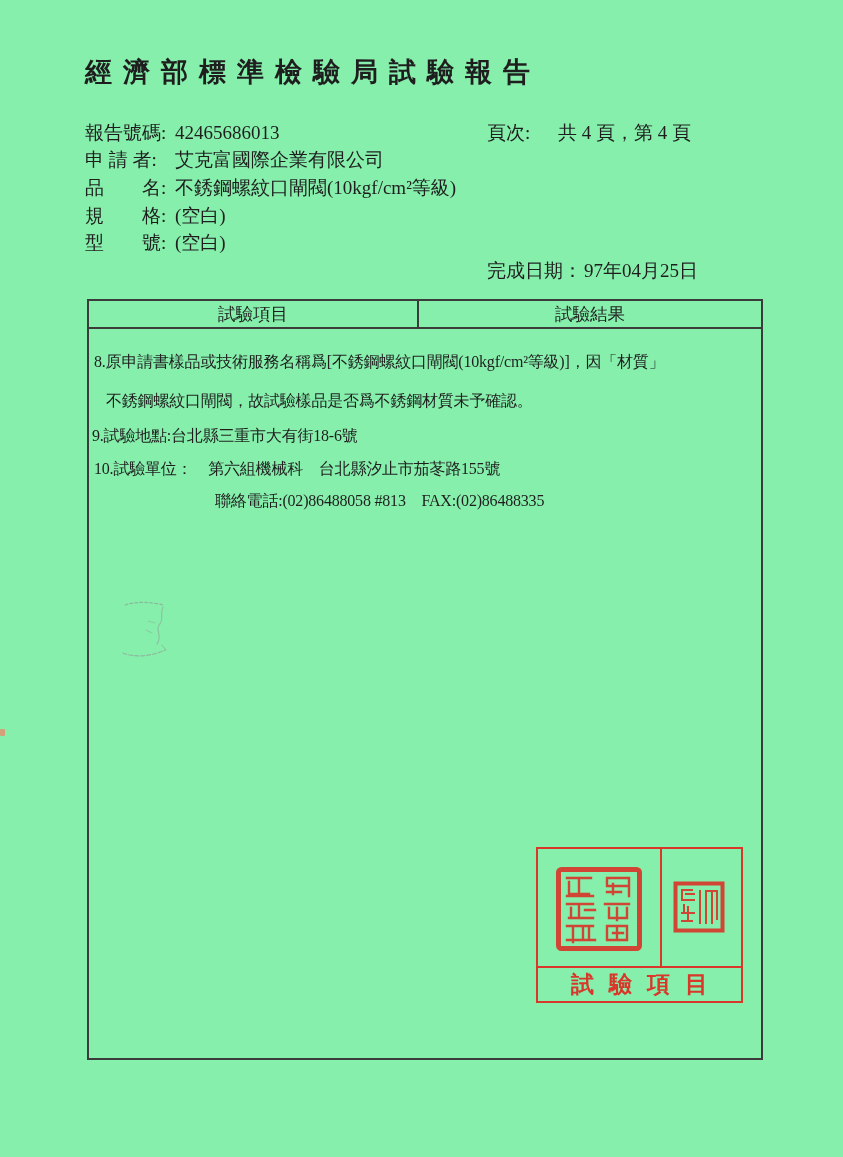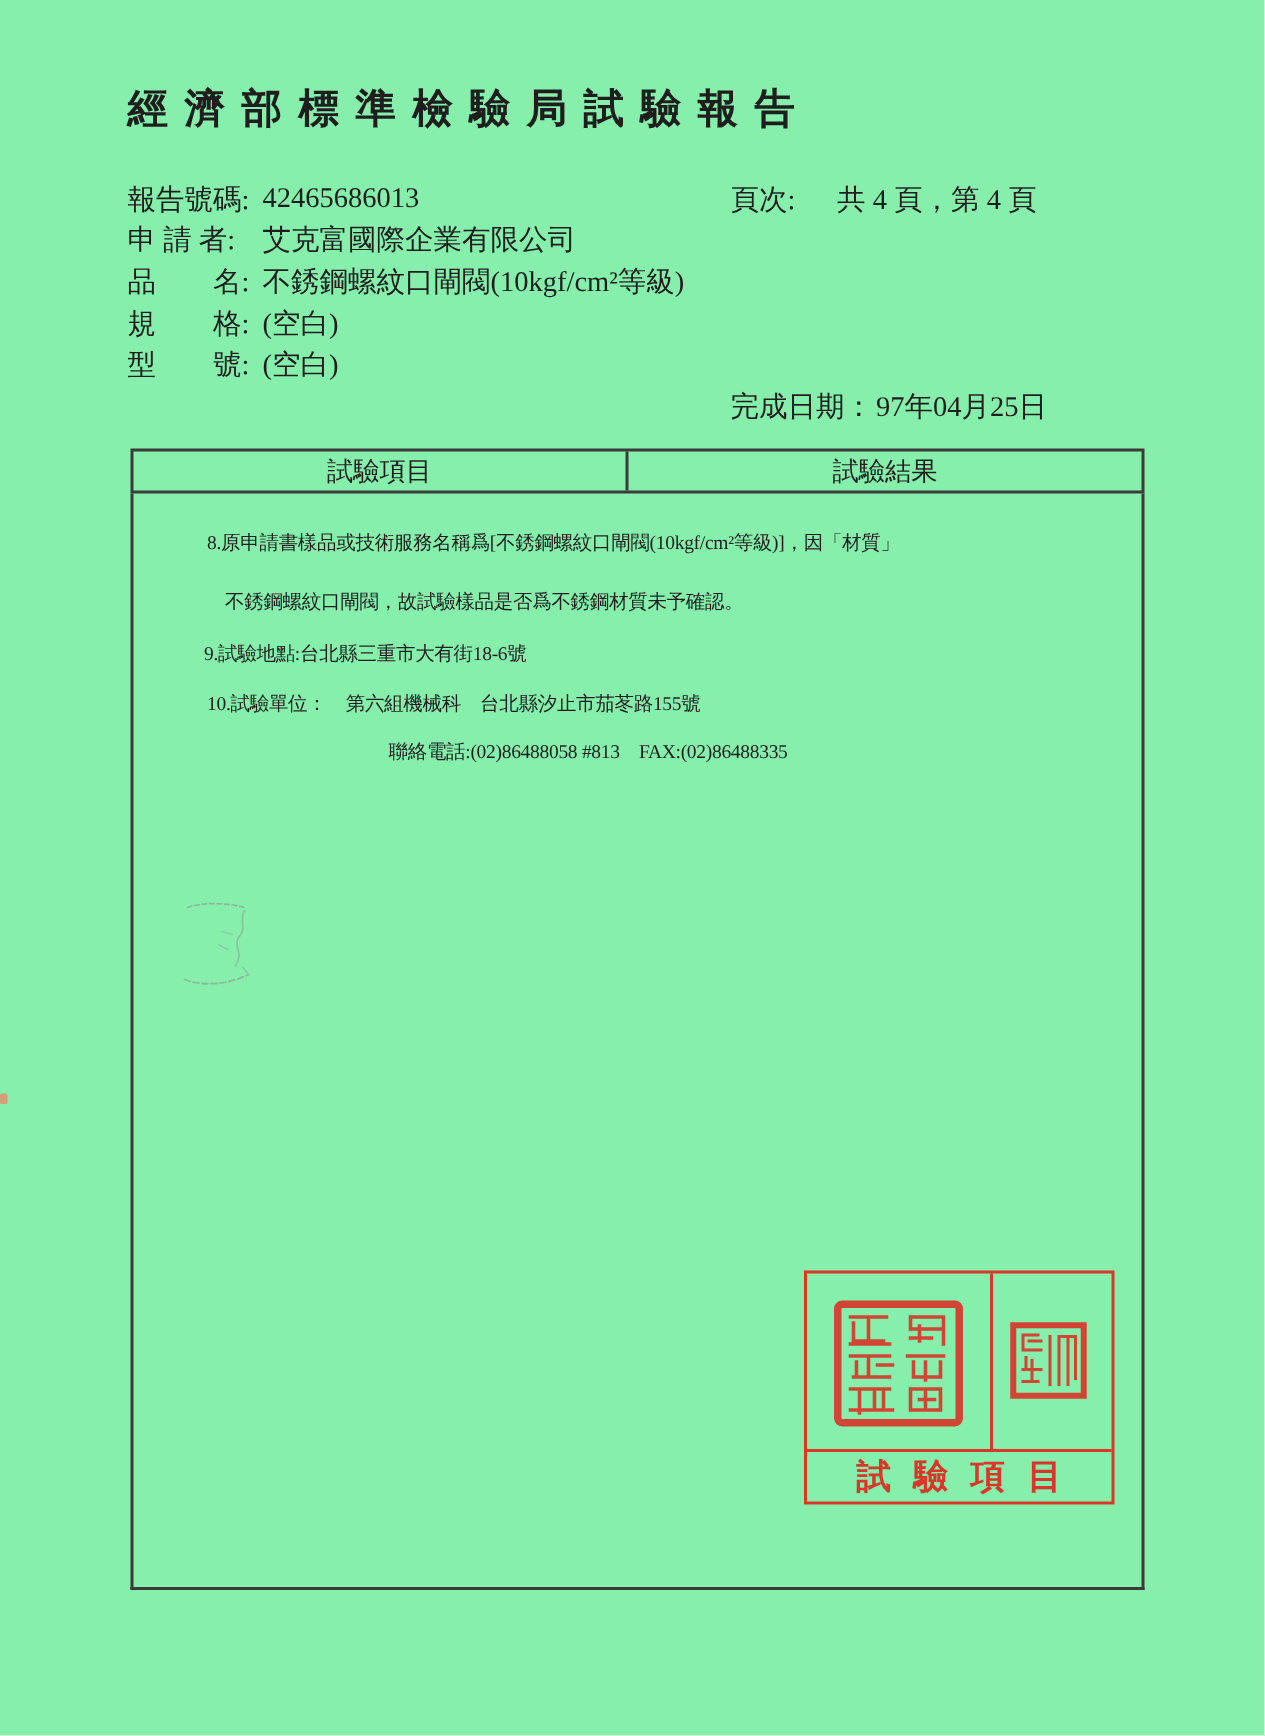--- a/index.html
+++ b/index.html
@@ -20,21 +20,21 @@
   .hdr-right-top{position:absolute;left:487px;top:119px;height:27.6px;display:flex;align-items:center;font-size:19px;white-space:nowrap;}
   .pi-label{display:inline-block;width:71px;}
   .hdr-right-bottom{position:absolute;left:487px;top:257px;height:27.6px;display:flex;align-items:center;font-size:19px;white-space:nowrap;}
   .cd-label{display:inline-block;width:97px;}
   
   .rtable{position:absolute;left:87px;top:299px;width:676px;}
   .thead{display:flex;height:26px;border:2px solid #3b3b3b;}
   .th1{width:328px;border-right:2px solid #3b3b3b;display:flex;align-items:center;justify-content:center;font-size:17.5px;}
   .th2{flex:1;display:flex;align-items:center;justify-content:center;font-size:17.5px;}
   .tbody{position:relative;height:729px;border:2px solid #3b3b3b;border-top:none;}
-  .bline{position:absolute;font-size:13px;line-height:21px;white-space:nowrap;letter-spacing:-0.2px;margin-left:44px;}
+  .bline{position:absolute;font-size:16px;line-height:21px;white-space:nowrap;letter-spacing:-0.2px;}
   .bl0{left:5px;top:22px;}
   .bl1{left:17px;top:61px;}
   .bl2{left:3px;top:96px;}
   .bl3{left:5px;top:129px;}
   .bl4{left:126px;top:161px;}
   
   .stamp{
     position:absolute;left:536px;top:847px;width:207px;height:156px;
     border:2px solid #d8372a;box-sizing:border-box;
   }

